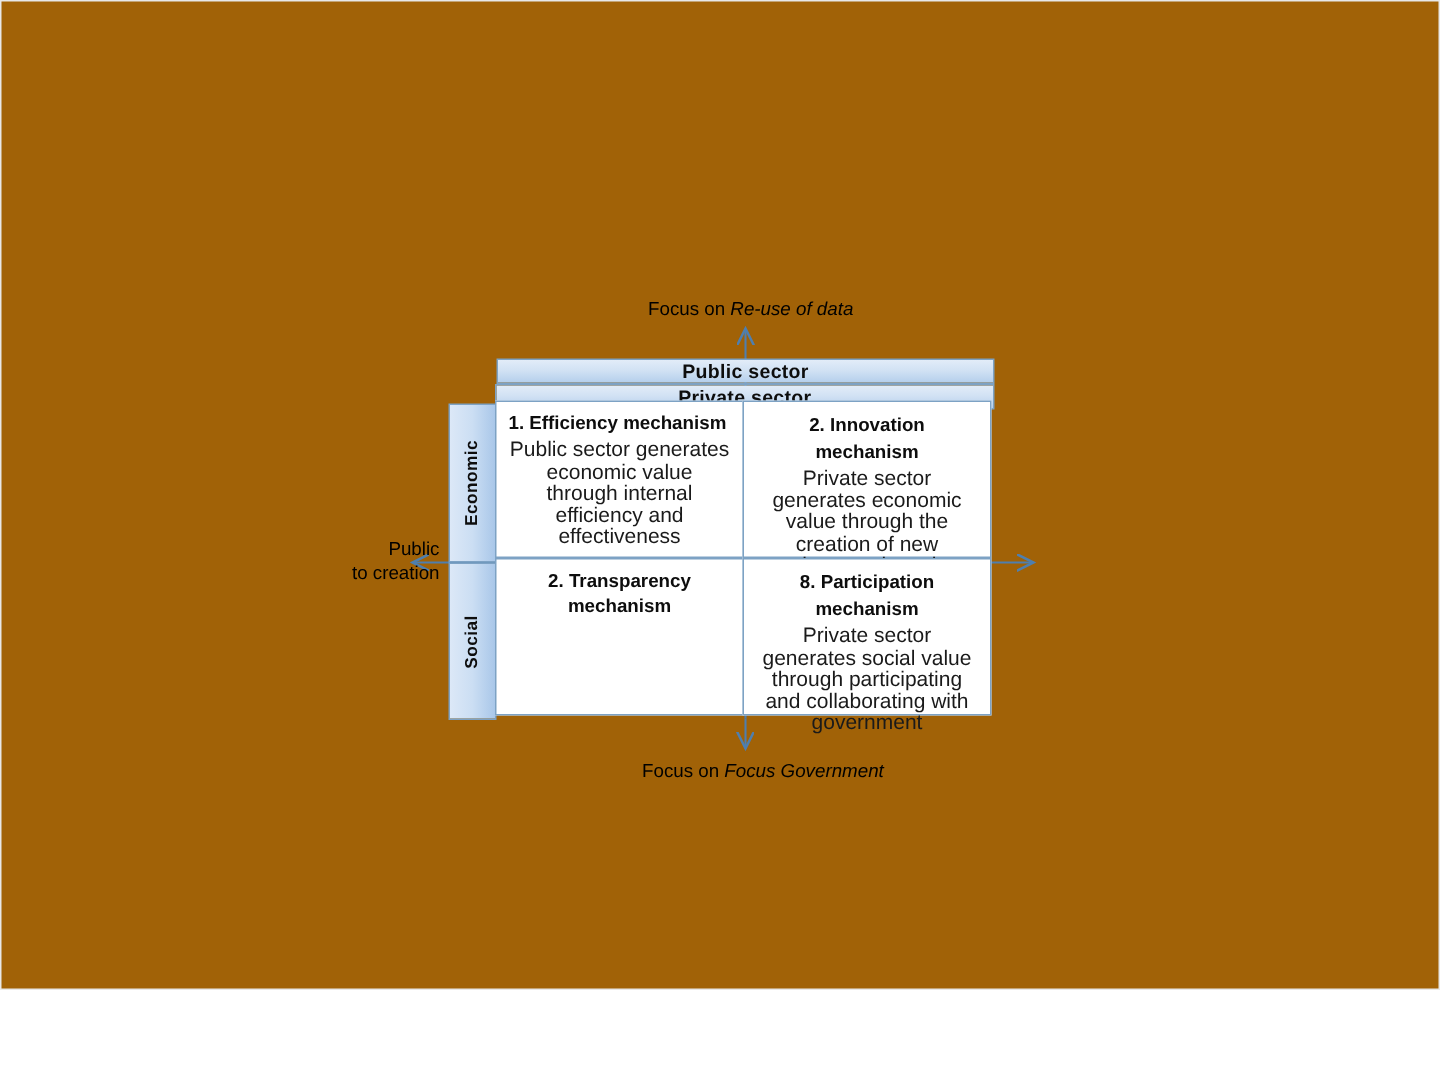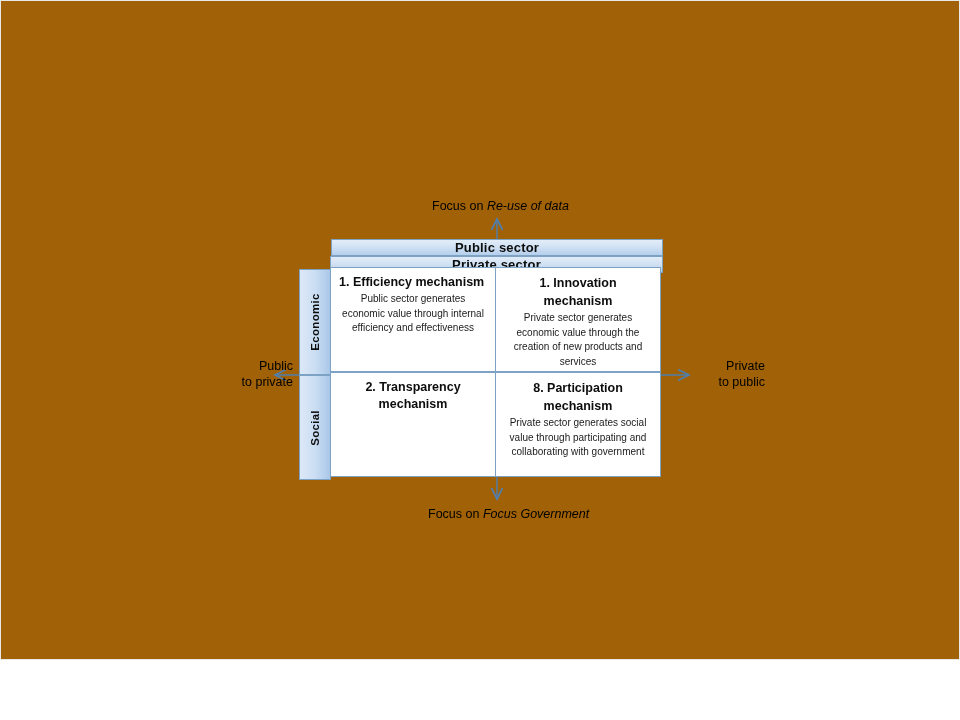--- a/index.html
+++ b/index.html
@@ -119,21 +119,21 @@
     margin-top: -1px;
   }
   .q-title {
     font-size: 12.5px;
     font-weight: bold;
     line-height: 17px;
     color: #0d0d0d;
     margin-bottom: 1px;
   }
   .q-desc {
-    font-size: 10px;
+    font-size: 14px;
     line-height: 14.5px;
     color: #1a1a1a;
   }
 
   
   .q-cell.variant-b .q-title { line-height: 18px; }
 
   
   .side-label {
     position: absolute;
@@ -185,27 +185,23 @@
   <div class="axis-caption" id="caption-top">
     <span>Focus on </span><span class="em">Re-use of data</span>
   </div>
 
   <div class="axis-caption" id="caption-bottom">
     <span>Focus on </span><span class="em">Focus Government</span>
   </div>
 
   <div class="axis-caption stacked" id="caption-left">
     <div>Public</div>
-    <div>to private</div>
-  </div>
-
-  <div class="axis-caption stacked" id="caption-right">
-    <div>Private</div>
-    <div>to public</div>
-  </div>
+    <div>to creation</div>
+  </div>
+
 
   <div class="side-label" id="side-economic">
     <span>Economic</span>
   </div>
   <div class="side-label" id="side-social">
     <span>Social</span>
   </div>
 
   <div id="matrix">
 
@@ -219,21 +215,21 @@
     </div>
 
     <div class="body-grid">
 
       <div class="q-cell">
         <div class="q-title">1. Efficiency mechanism</div>
         <div class="q-desc">Public sector generates economic value through internal efficiency and effectiveness</div>
       </div>
 
       <div class="q-cell variant-b">
-        <div class="q-title">1. Innovation mechanism</div>
+        <div class="q-title">2. Innovation mechanism</div>
         <div class="q-desc">Private sector generates economic value through the creation of new products and services</div>
       </div>
 
       <div class="q-cell">
         <div class="q-title">2. Transparency mechanism</div>
       </div>
 
       <div class="q-cell variant-b">
         <div class="q-title">8. Participation mechanism</div>
         <div class="q-desc">Private sector generates social value through participating and collaborating with government</div>

